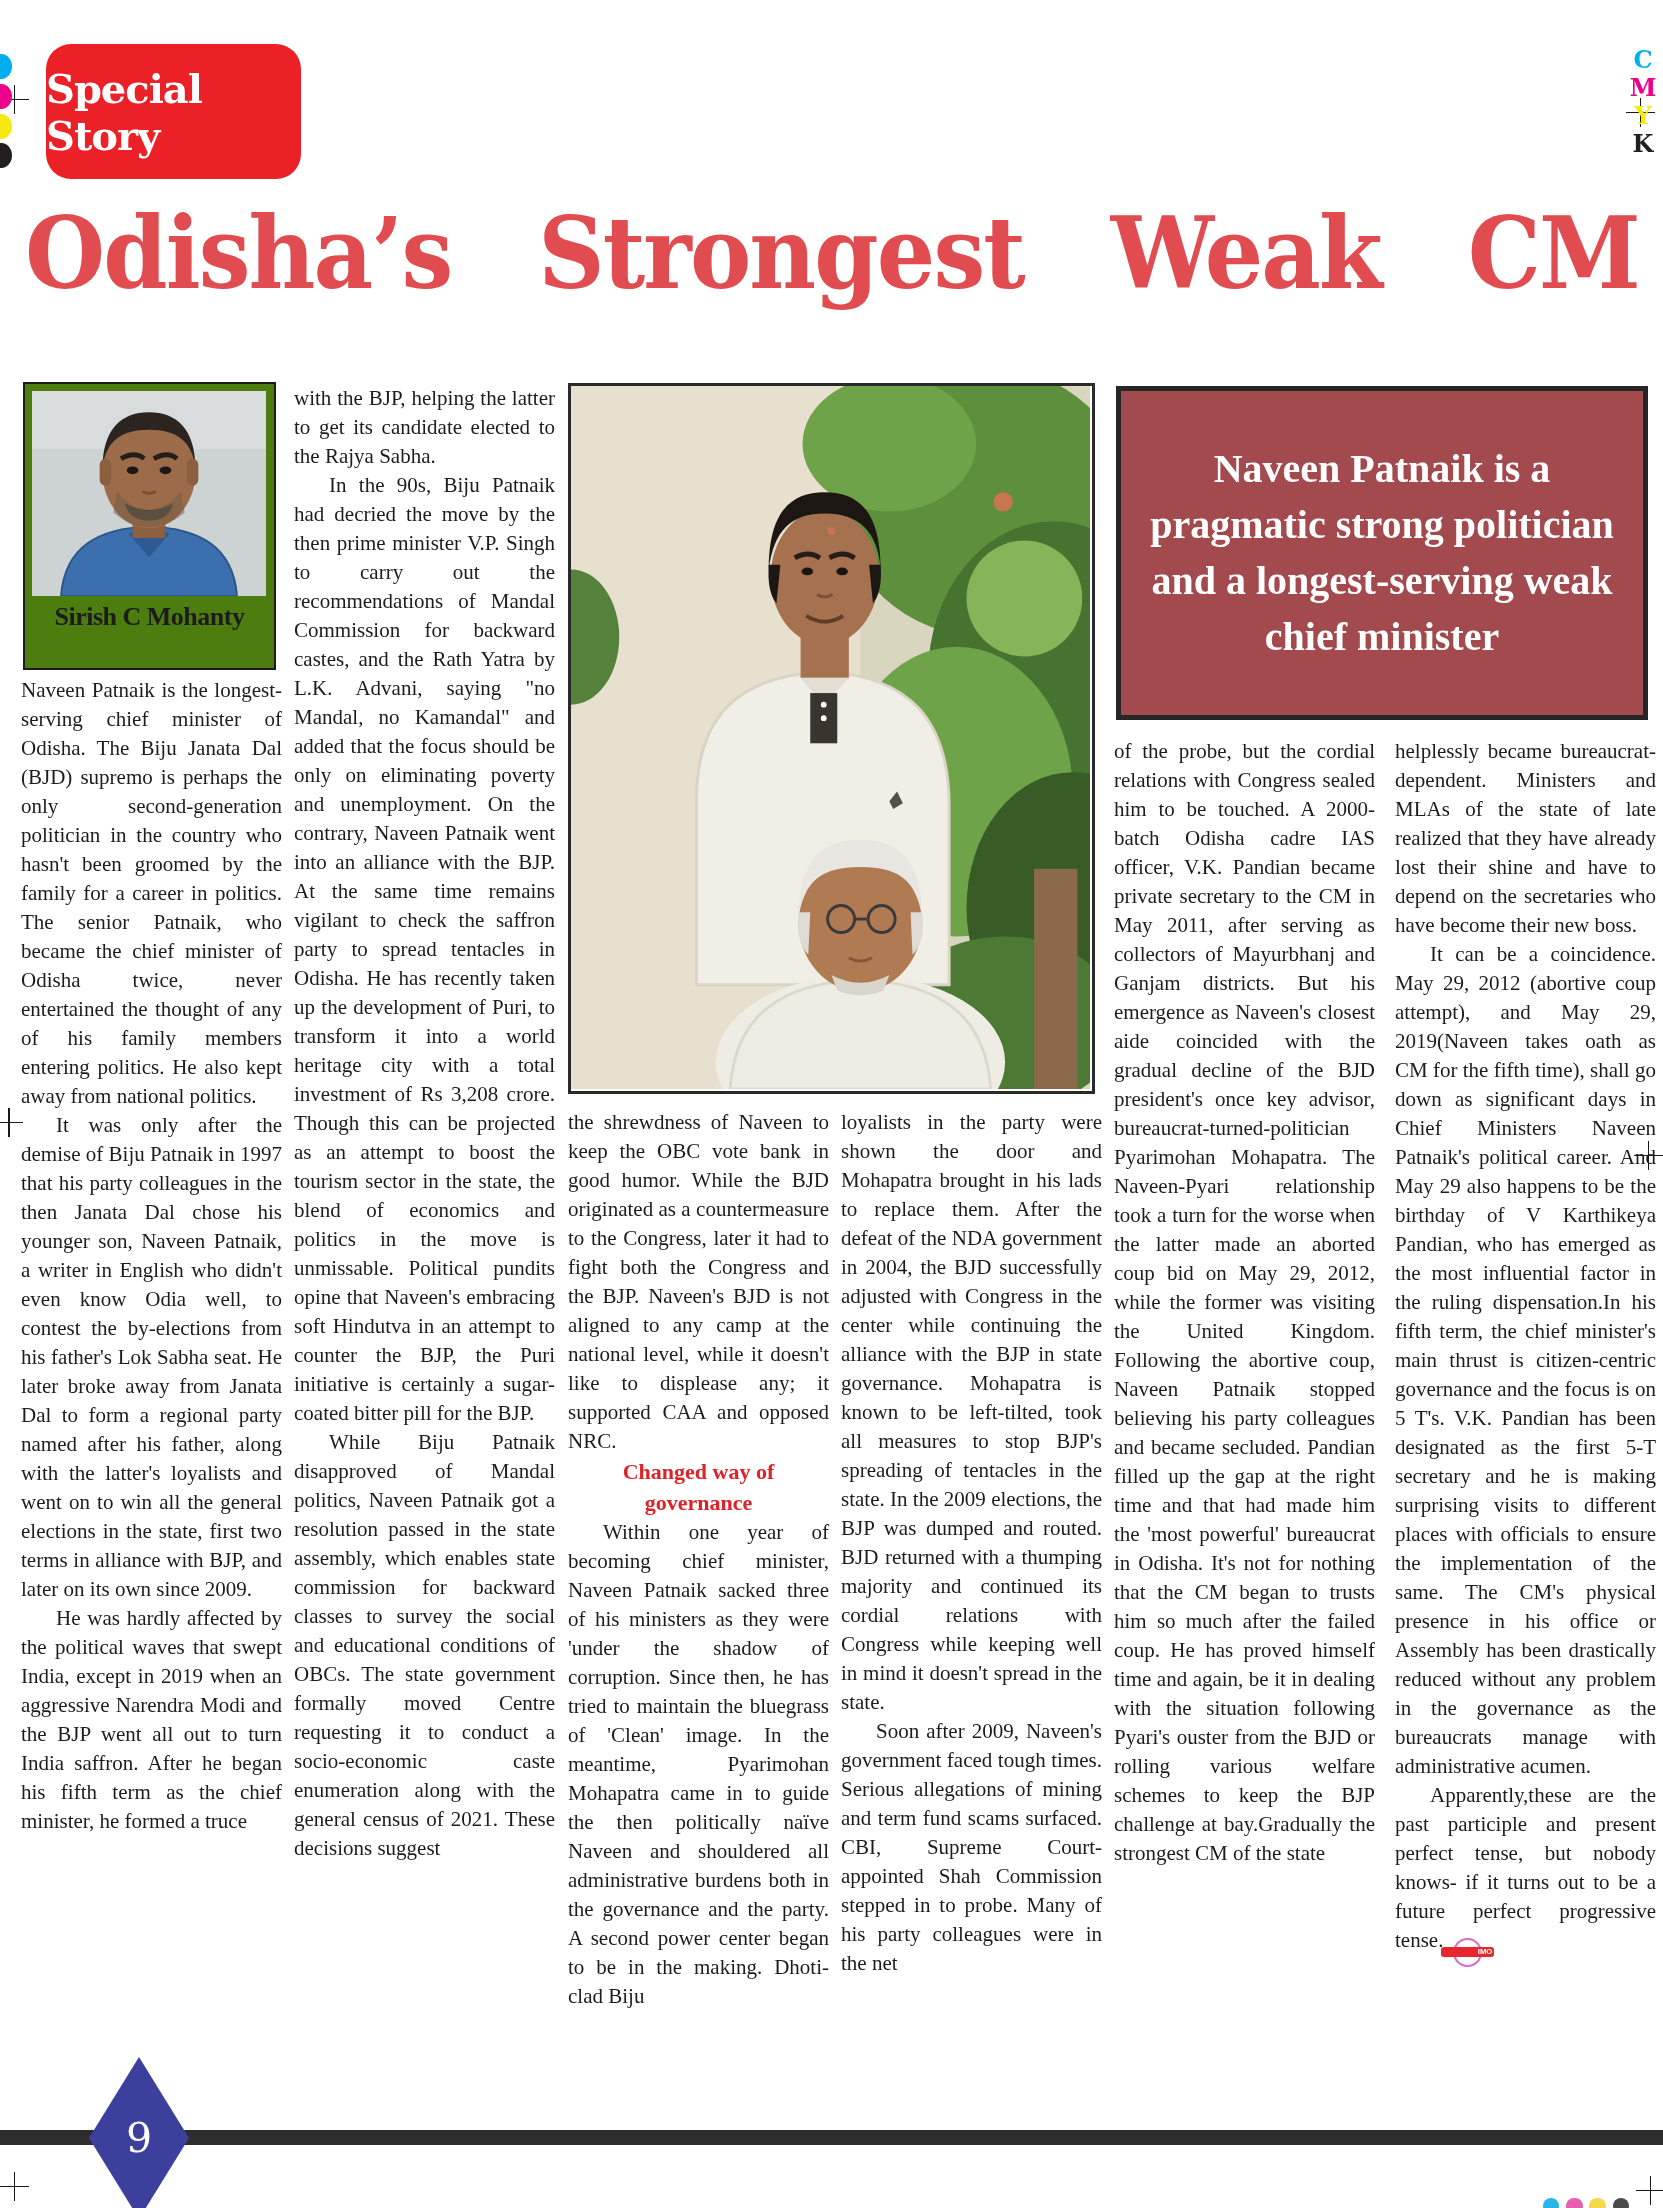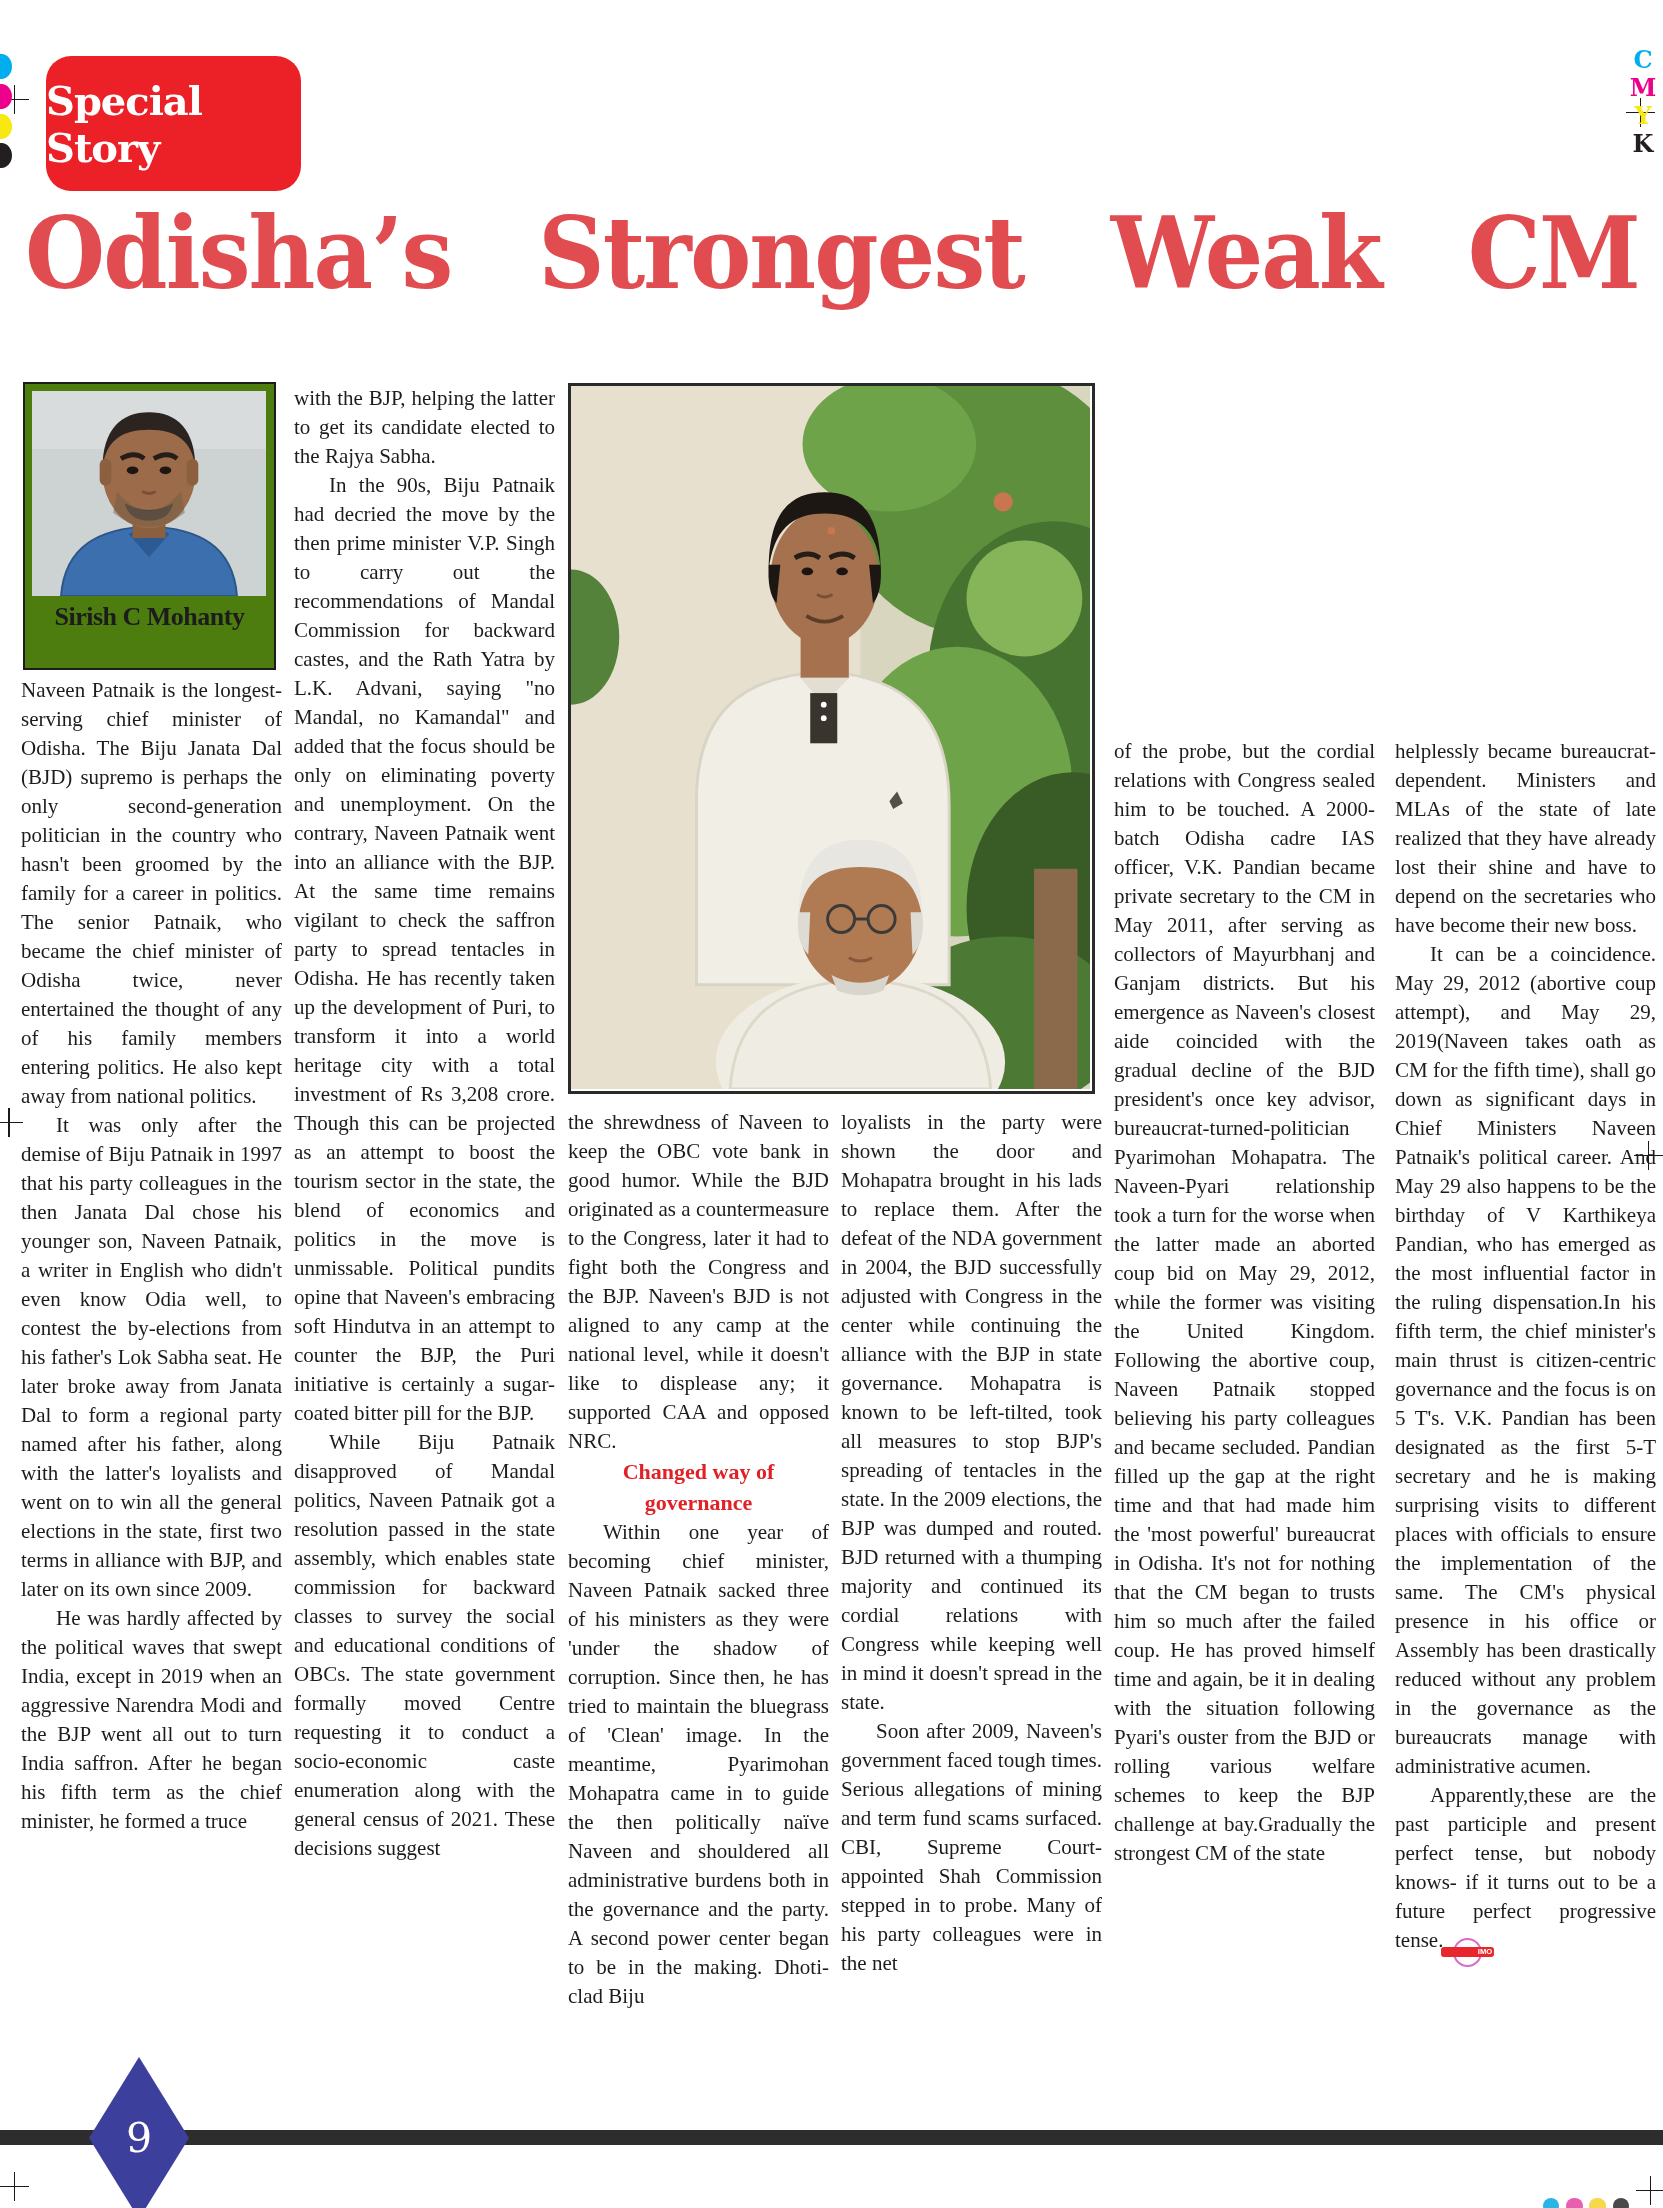--- a/index.html
+++ b/index.html
@@ -11,21 +11,21 @@
   .cross::before{content:"";position:absolute;left:0;right:0;top:13.5px;height:1.9px;background:#1a1a1a;}
   .cross::after{content:"";position:absolute;top:0;bottom:0;left:13.5px;width:1.9px;background:#1a1a1a;}
   .dotcol{position:absolute;left:-8.7px;top:54px;}
   .dotcol .dot{width:21px;height:25px;border-radius:50%;margin-bottom:4.8px;}
   .cmyk-letters{position:absolute;right:7.7px;top:46px;font-family:"DejaVu Serif",serif;
                 font-weight:bold;font-size:24px;line-height:28px;text-align:center;}
   .minidots{position:absolute;top:2198px;left:1543px;display:flex;gap:6.8px;}
   .minidots .dot{width:16.4px;height:16.4px;border-radius:50%;}
 
   
-  .badge{position:absolute;left:46px;top:56px;width:255px;height:135px;background:#ec2127;
+  .badge{position:absolute;left:46px;top:44px;width:255px;height:135px;background:#ec2127;
          border-radius:25px;display:flex;align-items:center;justify-content:flex-end;}
   .badge span{color:#fff;font-family:"DejaVu Serif",serif;font-weight:bold;font-size:40px;letter-spacing:-1px;}
   .title{position:absolute;left:25px;right:25px;top:201px;margin:0;
          font-family:"DejaVu Serif",serif;font-weight:bold;font-size:92px;line-height:1.08;
          color:#e14c50;letter-spacing:-1.9px;text-align:justify;text-align-last:justify;white-space:nowrap;
          transform:scaleY(1.08);transform-origin:top;}
 
   
   .photo1{position:absolute;left:23px;top:382px;width:253px;height:288px;margin:0;
           border:2.9px solid #1c1c1c;background:#4d7c0f;box-sizing:border-box;padding:6.8px 6.8px 0 6.8px;}
@@ -167,20 +167,23 @@
       <path d="M236,545 q-4,30 10,44 l2,-44 Z" fill="#dddbd4"></path>
       <path d="M364,545 q4,30 -10,44 l-2,-44 Z" fill="#dddbd4"></path>
       <circle cx="280" cy="552" r="14" fill="none" stroke="#3a3a3a" stroke-width="3"></circle>
       <circle cx="322" cy="552" r="14" fill="none" stroke="#3a3a3a" stroke-width="3"></circle>
       <line x1="294" y1="552" x2="308" y2="552" stroke="#3a3a3a" stroke-width="3"></line>
       <path d="M288,592 q12,7 24,0" stroke="#84573a" stroke-width="3" fill="none"></path>
       <path d="M270,610 q30,16 60,0 l-6,16 q-24,10 -48,0 Z" fill="#d8d5cc"></path>
     </svg>
   </figure>
 
+  <div class="quote">
+    <p>Naveen Patnaik is a pragmatic strong politician and a longest-serving weak chief minister</p>
+  </div>
 
   <div class="col" id="col1">
     <p>Naveen Patnaik is the longest-serving chief minister of Odisha. The Biju Janata Dal (BJD) supremo is perhaps the only second-generation politician in the country who hasn't been groomed by the family for a career in politics. The senior Patnaik, who became the chief minister of Odisha twice, never entertained the thought of any of his family members entering politics. He also kept away from national politics.</p>
     <p class="indent">It was only after the demise of Biju Patnaik in 1997 that his party colleagues in the then Janata Dal chose his younger son, Naveen Patnaik, a writer in English who didn't even know Odia well, to contest the by-elections from his father's Lok Sabha seat. He later broke away from Janata Dal to form a regional party named after his father, along with the latter's loyalists and went on to win all the general elections in the state, first two terms in alliance with BJP, and later on its own since 2009.</p>
     <p class="indent">He was hardly affected by the political waves that swept India, except in 2019 when an aggressive Narendra Modi and the BJP went all out to turn India saffron. After he began his fifth term as the chief minister, he formed a truce</p>
   </div>
 
   <div class="col" id="col2">
     <p>with the BJP, helping the latter to get its candidate elected to the Rajya Sabha.</p>
     <p class="indent">In the 90s, Biju Patnaik had decried the move by the then prime minister V.P. Singh to carry out the recommendations of Mandal Commission for backward castes, and the Rath Yatra by L.K. Advani, saying "no Mandal, no Kamandal" and added that the focus should be only on eliminating poverty and unemployment. On the contrary, Naveen Patnaik went into an alliance with the BJP. At the same time remains vigilant to check the saffron party to spread tentacles in Odisha. He has recently taken up the development of Puri, to transform it into a world heritage city with a total investment of Rs 3,208 crore. Though this can be projected as an attempt to boost the tourism sector in the state, the blend of economics and politics in the move is unmissable. Political pundits opine that Naveen's embracing soft Hindutva in an attempt to counter the BJP, the Puri initiative is certainly a sugar-coated bitter pill for the BJP.</p>

